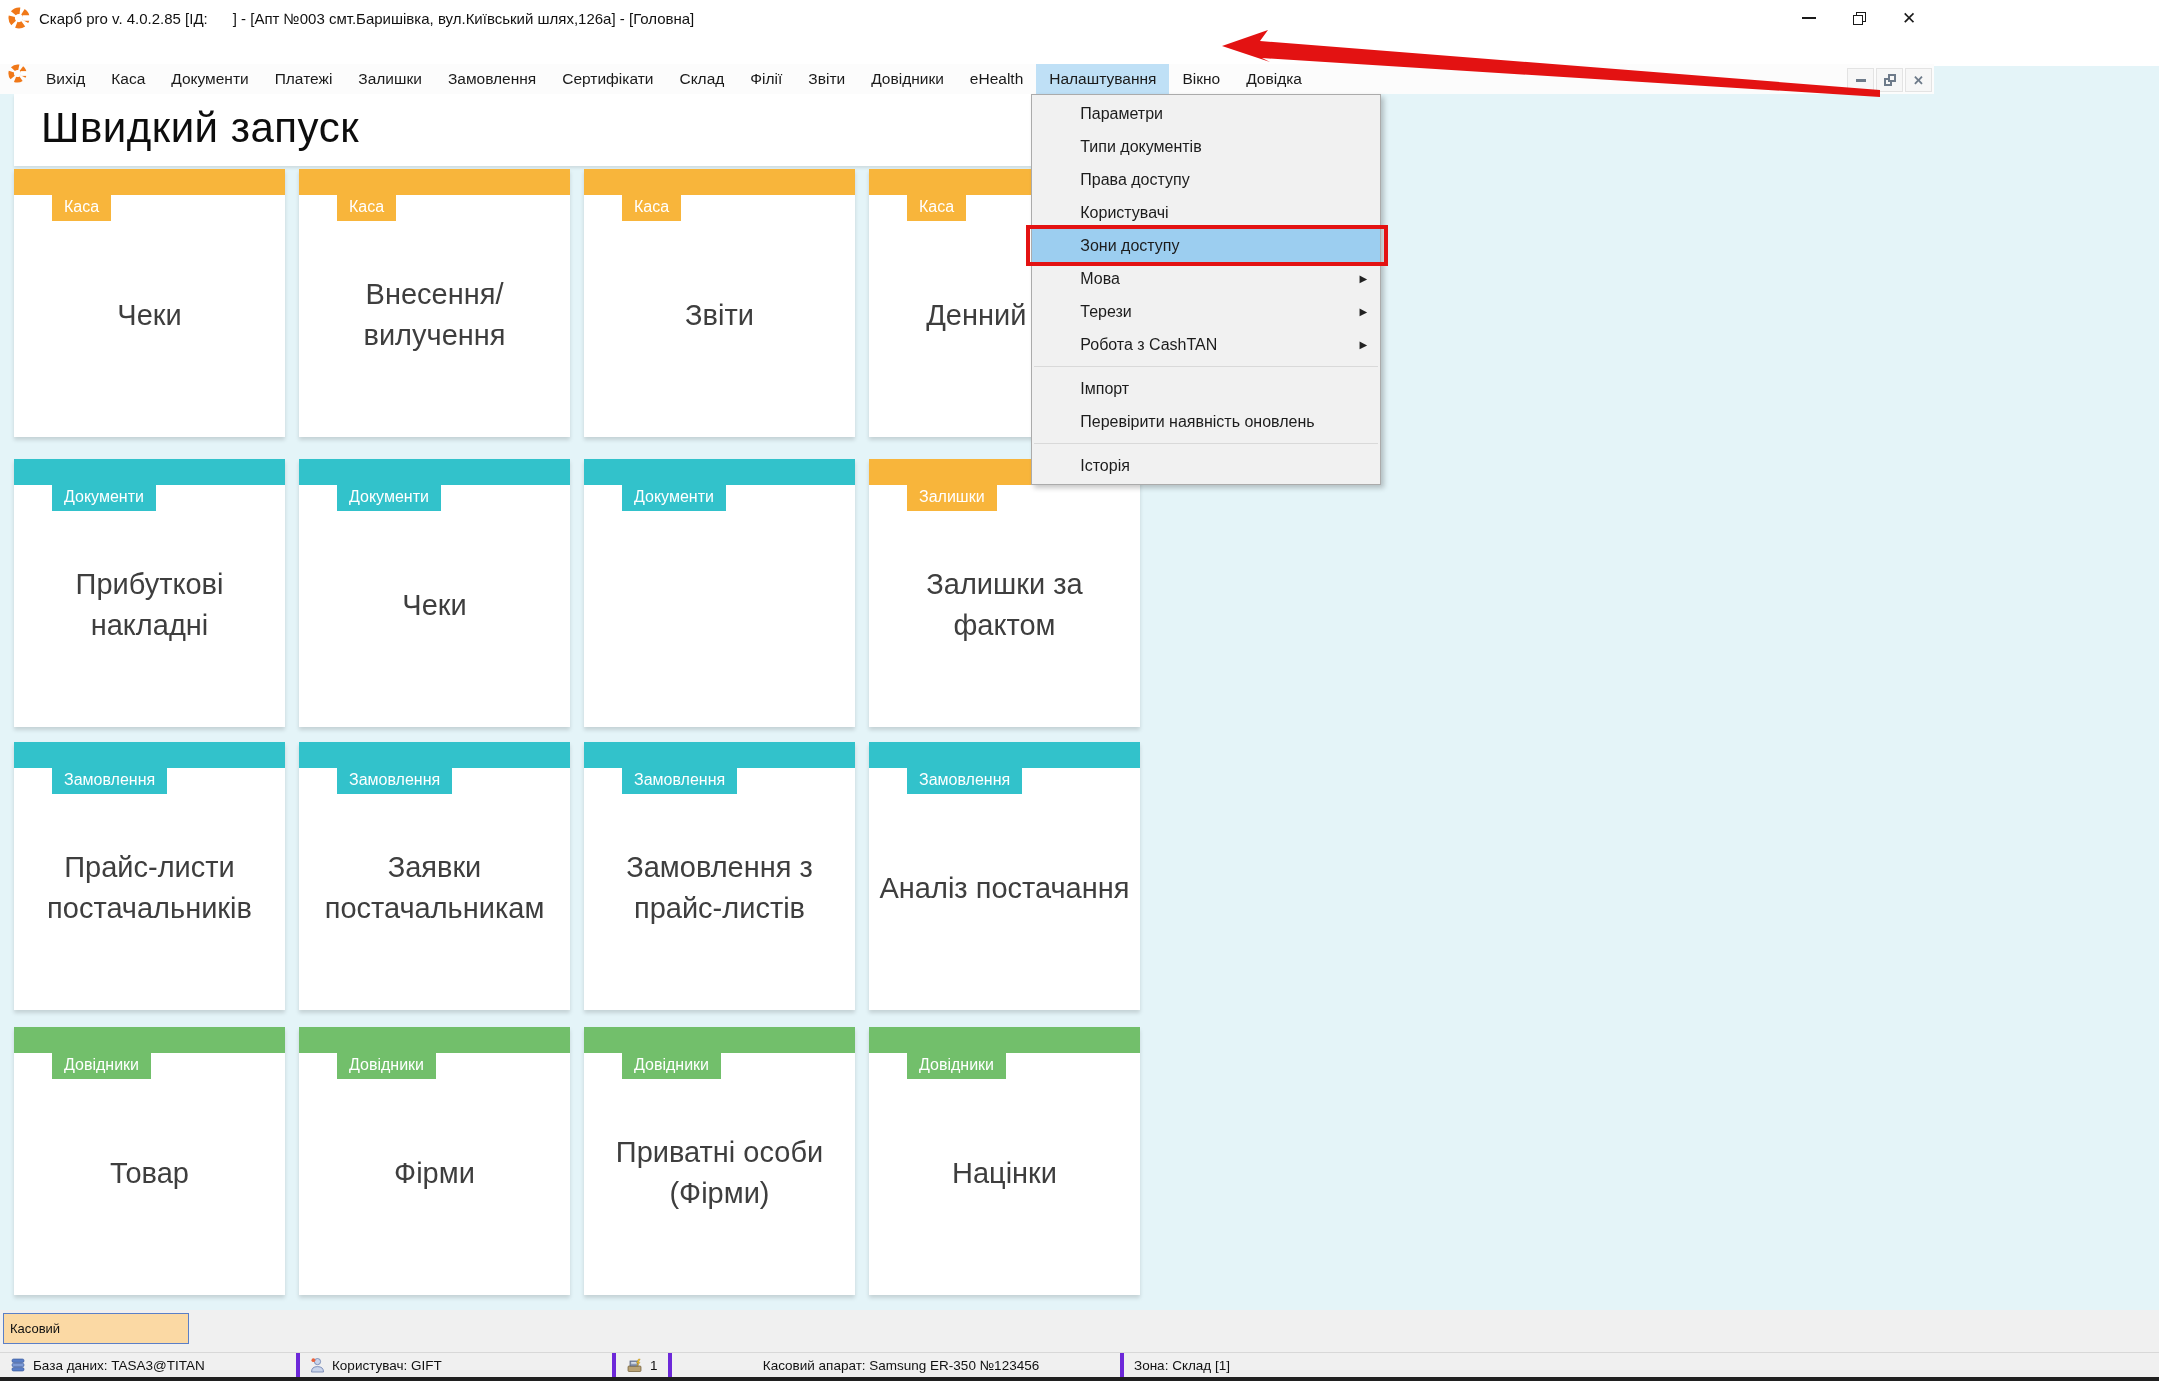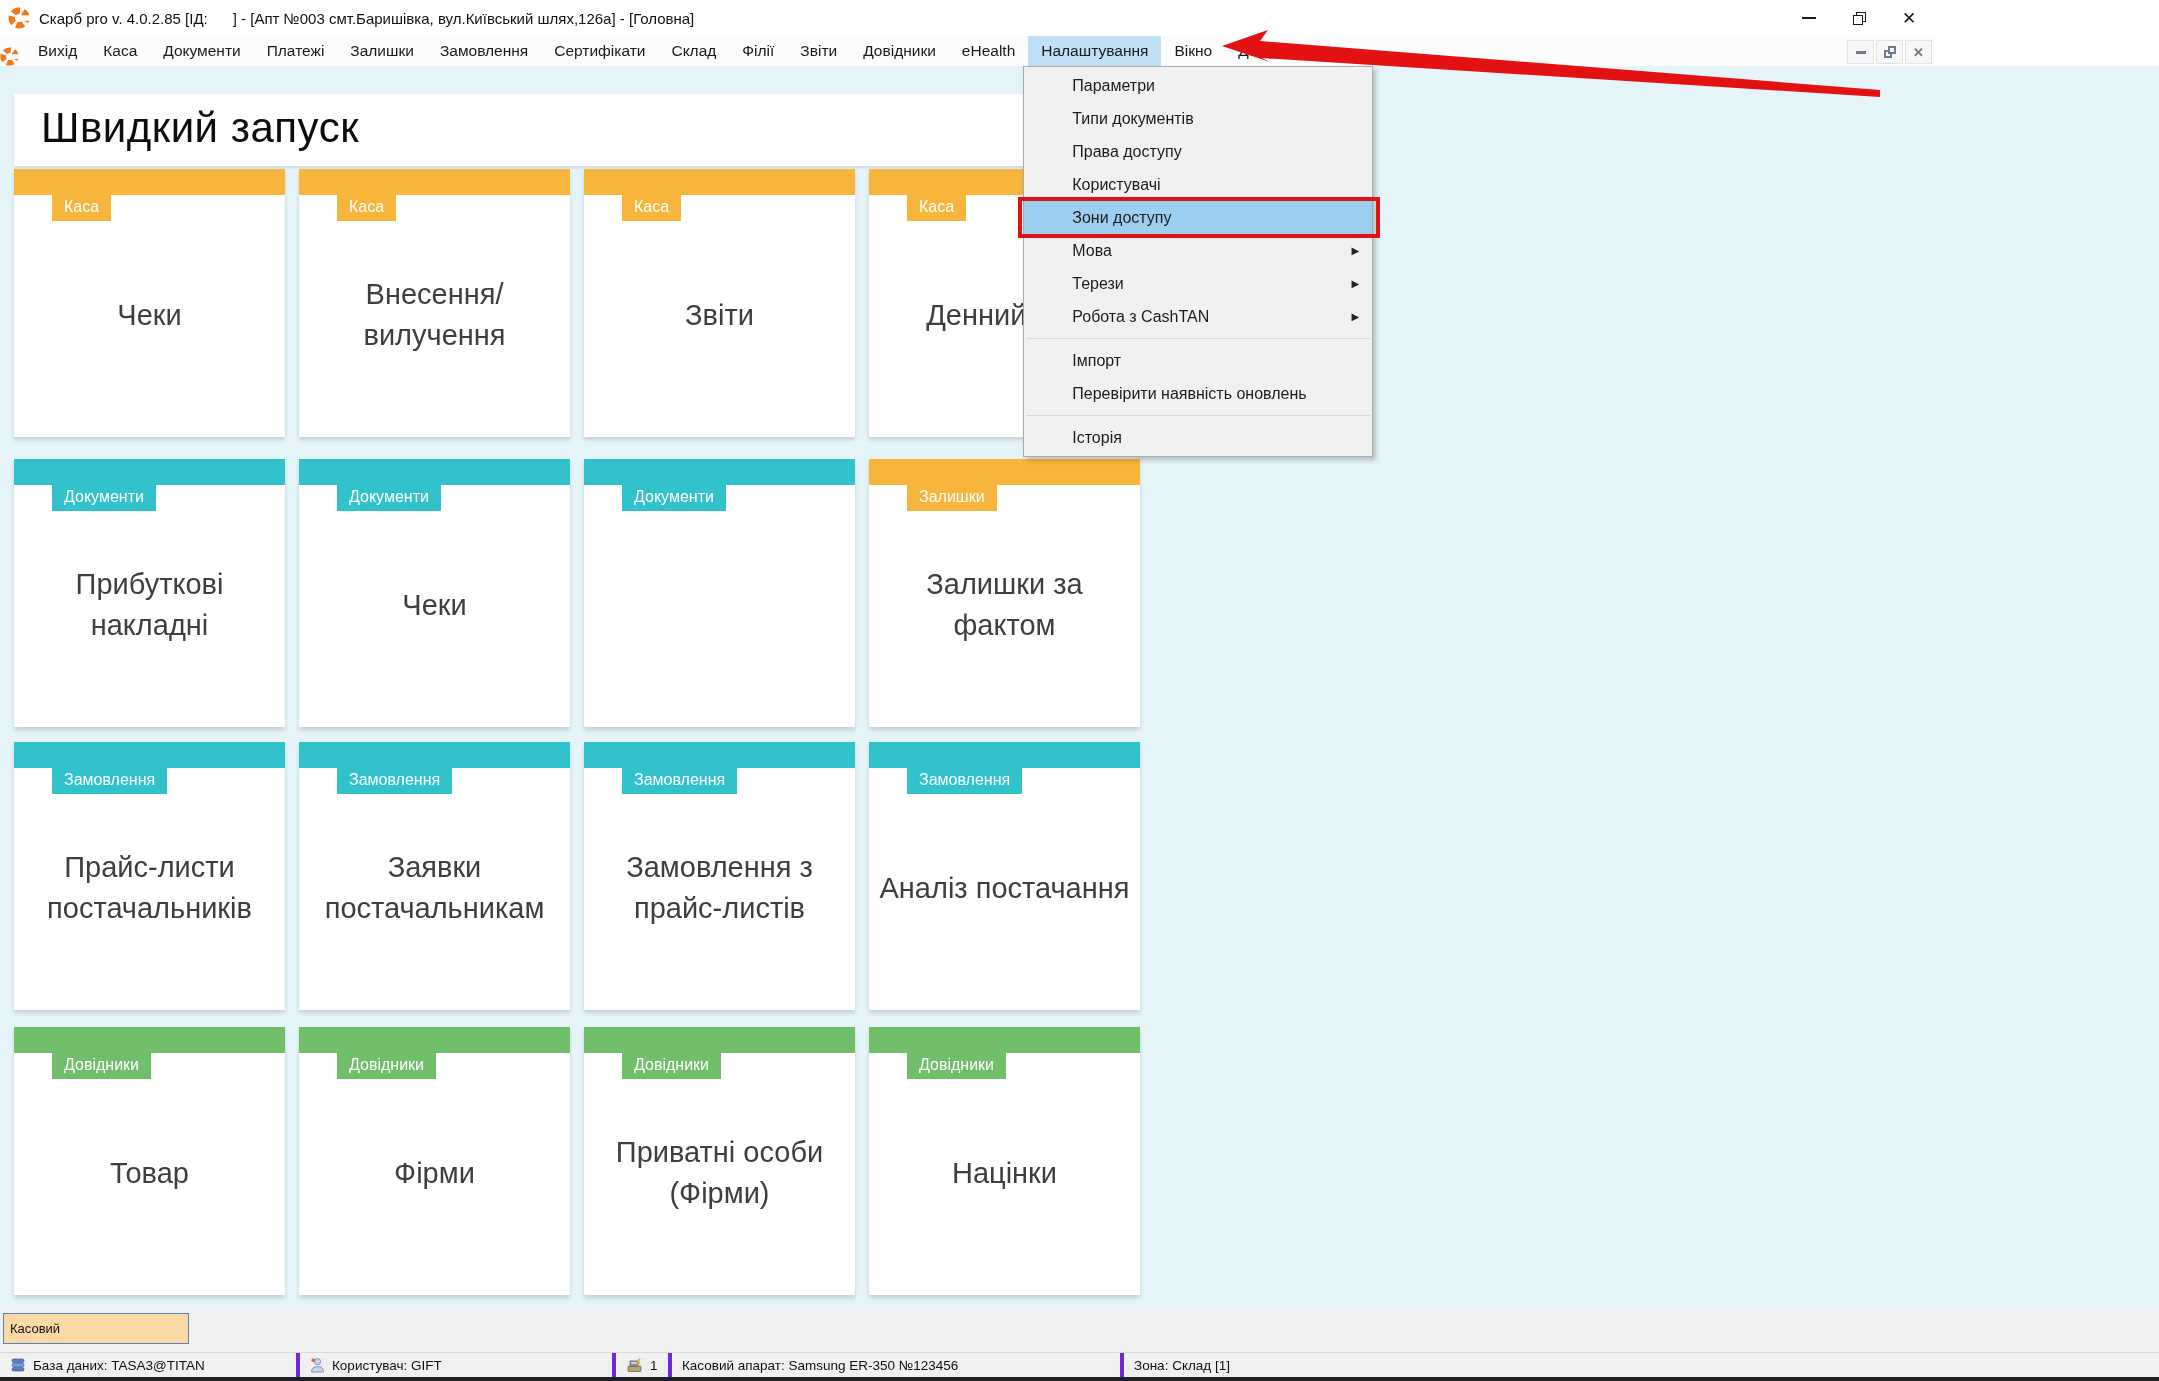--- a/index.html
+++ b/index.html
@@ -12,21 +12,21 @@
   .title-text { margin-left:9px; font-size:15px; color:#111; white-space:pre; }
   .win-controls { margin-left:auto; display:flex; height:36px; }
   .win-btn { width:50px; height:36px; display:flex; align-items:center; justify-content:center; color:#1a1a1a; }
   .glyph-min { width:14px; height:2px; background:#1a1a1a; }
   .glyph-restore { position:relative; width:13px; height:13px; }
   .glyph-restore .r1 { position:absolute; left:0; bottom:0; width:10px; height:10px; border:1.5px solid #1a1a1a; background:#fff; }
   .glyph-restore .r2 { position:absolute; right:0; top:0; width:10px; height:10px; border:1.5px solid #1a1a1a; }
   .glyph-close { font-size:17px; line-height:1; }
 
   
-  .menubar { position:relative; height:30px; background:#fcfcfc; display:flex; align-items:flex-end; padding-left:0; z-index:40; }
+  .menubar { position:relative; height:30px; background:#fcfcfc; display:flex; align-items:flex-start; padding-left:8px; z-index:40;margin-top:28px; }
   .menubar .logo { width:19px; height:19px; }
   .menu-items { display:flex; list-style:none; margin-left:6px; }
   .menu-items > li { padding:0 13px; height:30px; line-height:30px; font-size:15.5px; color:#1a1a1a; position:relative; cursor:default; }
   .menu-items > li.active { background:#bfe0f6; }
   .mdi-controls { position:absolute; right:2px; top:4px; display:flex; gap:2px; }
   .mdi-btn { width:27px; height:24px; background:#f7f7f7; border:1px solid #e3e3e3; display:flex; align-items:center; justify-content:center; color:#6e7b8a; font-weight:bold; font-size:13px; }
   .mdi-min { width:10px; height:3px; background:#6e7b8a; }
   .mdi-restore { position:relative; width:12px; height:12px; }
   .mdi-restore .r1 { position:absolute; left:0; bottom:0; width:8px; height:8px; border:2px solid #6e7b8a; }
   .mdi-restore .r2 { position:absolute; right:0; top:0; width:8px; height:8px; border:2px solid #6e7b8a; background:#f7f7f7; }
@@ -50,21 +50,21 @@
   .tile-bar { height:26px; width:100%; flex:0 0 auto; }
   .tile-badge { align-self:flex-start; margin-left:38px; padding:3px 12px 5px; color:#ffffff; font-size:16px; flex:0 0 auto; }
   .tile-label { flex:1; display:flex; align-items:center; justify-content:center; text-align:center; font-size:29px; color:#3e3e3e; line-height:1.4; padding:0 3px 28px; overflow-wrap:break-word; }
 
   
   .tabstrip { position:absolute; top:1310px; left:0; width:2159px; height:42px; background:#f0f0f0; }
   .tab-home { position:absolute; left:3px; top:3px; width:186px; height:31px; background:#fbd9a4; border:1px solid #5b7fc7; font-size:13px; line-height:29px; padding-left:6px; color:#111; }
   .statusbar { position:absolute; top:1352px; left:0; width:2159px; height:25px; background:#f0f0f0; border-top:1px solid #d8d8d8; display:flex; align-items:center; font-size:13.5px; color:#111; }
   .sb-sec { height:100%; display:flex; align-items:center; gap:7px; padding-left:10px; }
   .sb-sec + .sb-sec { border-left:4px solid #6d28d9; }
-  .sb-db { width:296px; } .sb-user { width:316px; } .sb-reg-count { width:56px; } .sb-reg { width:452px; } .sb-zone { flex:1; }
+  .sb-db { width:296px; } .sb-user { width:316px; } .sb-reg-count { width:56px; } .sb-reg { width:452px;justify-content:center; } .sb-zone { flex:1; }
   .bottom-strip { position:absolute; top:1377px; left:0; width:2159px; height:4px; background:#202020; }
 
   .annotation-arrow { position:absolute; left:0; top:0; width:2159px; height:1381px; z-index:100; pointer-events:none; }
 </style>
 </head>
 <body>
 
 <div class="app">
 
   <div class="titlebar">

